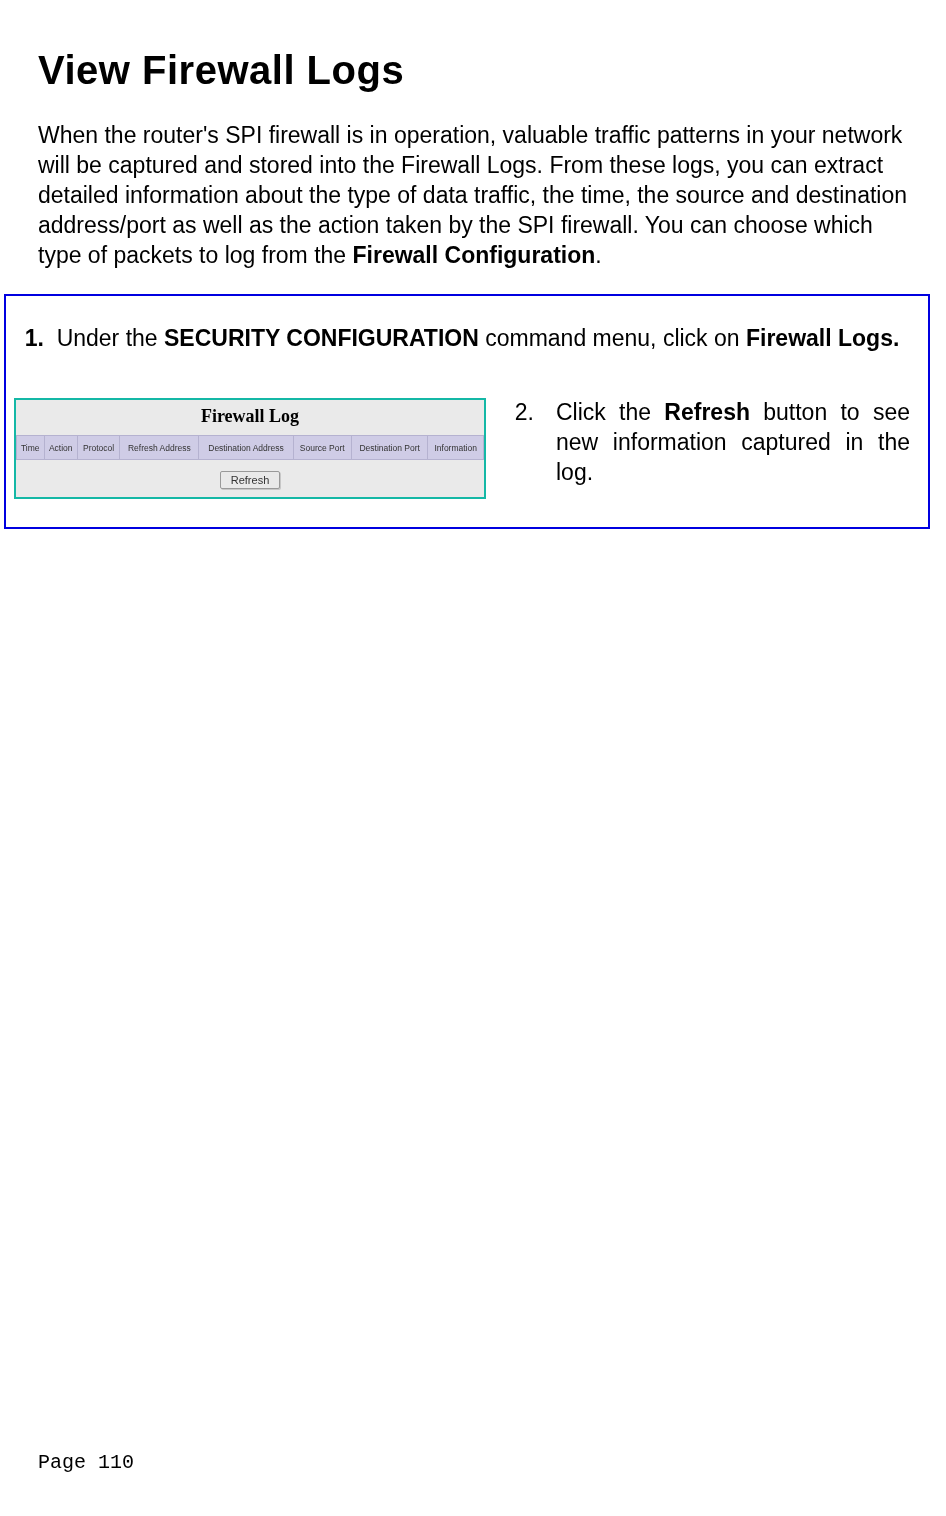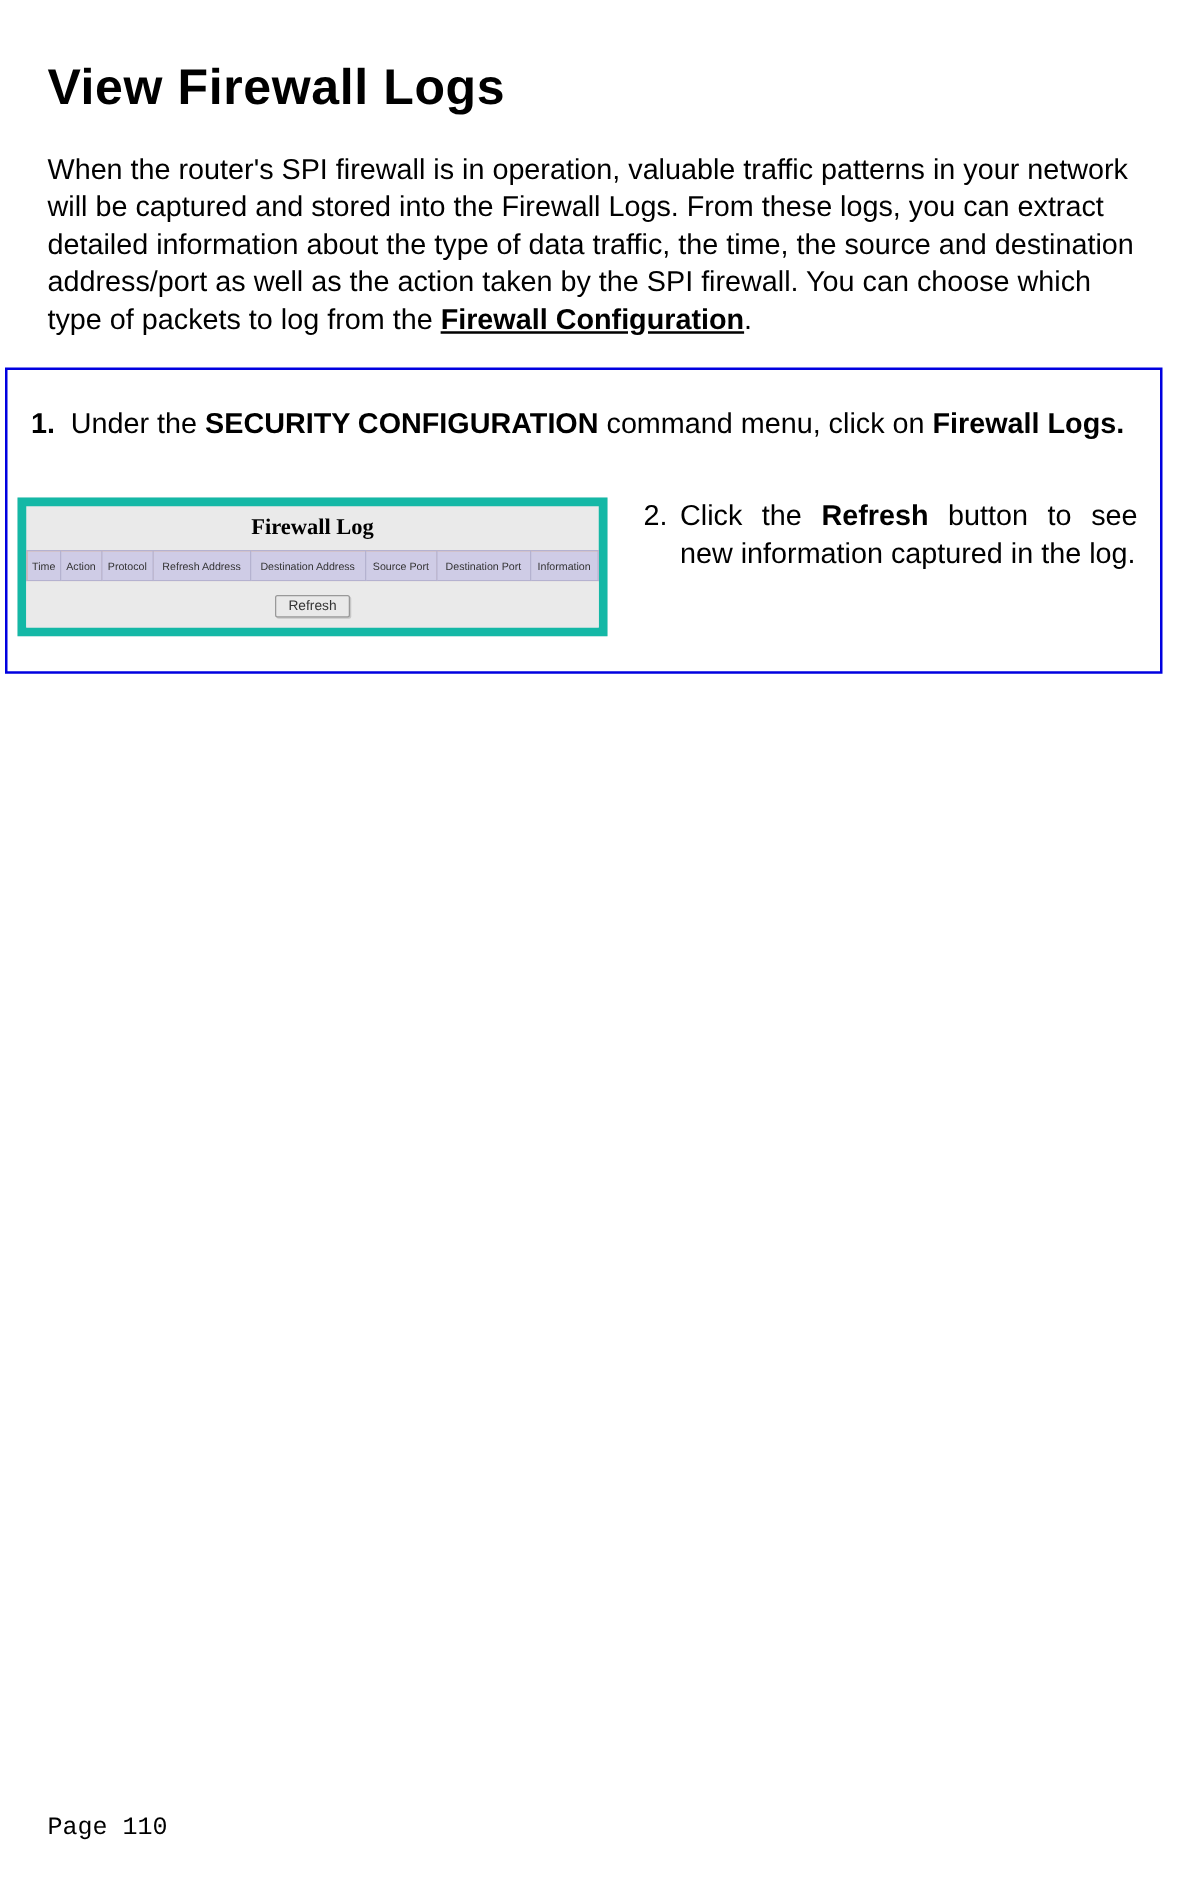--- a/index.html
+++ b/index.html
@@ -17,21 +17,21 @@
       font-weight: bold;
       margin-bottom: 28px;
       letter-spacing: 0.5px;
       margin-top: 48px;
     }
     .intro-paragraph {
       font-size: 23px;
       line-height: 1.3;
       margin-bottom: 24px;
     }
-    .intro-paragraph .bold { font-weight: bold; text-decoration: underline; }
+    .intro-paragraph .bold { font-weight: bold; }
     .instruction-box {
       border: 2px solid #0000e0;
       margin-left: -34px;
       margin-right: -22px;
       padding: 28px 18px 28px 6px;
     }
     .step1 {
       display: flex;
       font-size: 23px;
       line-height: 1.3;
@@ -47,37 +47,37 @@
     .step1 .text { flex: 1; padding-right: 8px; text-align: center; }
     .step1 .bold { font-weight: bold; }
     .row2 {
       display: flex;
       align-items: flex-start;
       gap: 22px;
     }
     .screenshot-panel {
       width: 472px;
       background: #eaeaea;
-      border: 7px solid #14b8a6;
+      border: 2px solid #14b8a6;
       padding: 0;
       flex-shrink: 0;
       margin-left: 2px;
     }
     .panel-header {
       font-family: "Times New Roman", serif;
       font-weight: bold;
       font-size: 18px;
       text-align: center;
       padding: 6px 0 8px 0;
       color: #000;
     }
     .log-table {
       width: 100%;
       border-collapse: collapse;
-      background: #fdba74;
+      background: #14532d;
       font-size: 8.5px;
       font-family: Arial, sans-serif;
     }
     .log-table th {
       background: #cfcce6;
       border: 1px solid #b5b2d0;
       padding: 4px 2px;
       font-weight: normal;
       color: #333;
       text-align: center;
@@ -109,20 +109,21 @@
     .step2 .number {
       width: 36px;
       text-align: right;
       padding-right: 10px;
       flex-shrink: 0;
     }
     .step2 .text {
       flex: 1;
       text-align: justify;
       text-align-last: left;
+      margin-left: 12px;
     }
     .step2 .bold { font-weight: bold; }
     .page-number {
       position: absolute;
       bottom: 42px;
       left: 38px;
       font-family: Liberation Mono, monospace;
       font-size: 20px;
     }
   </style>

